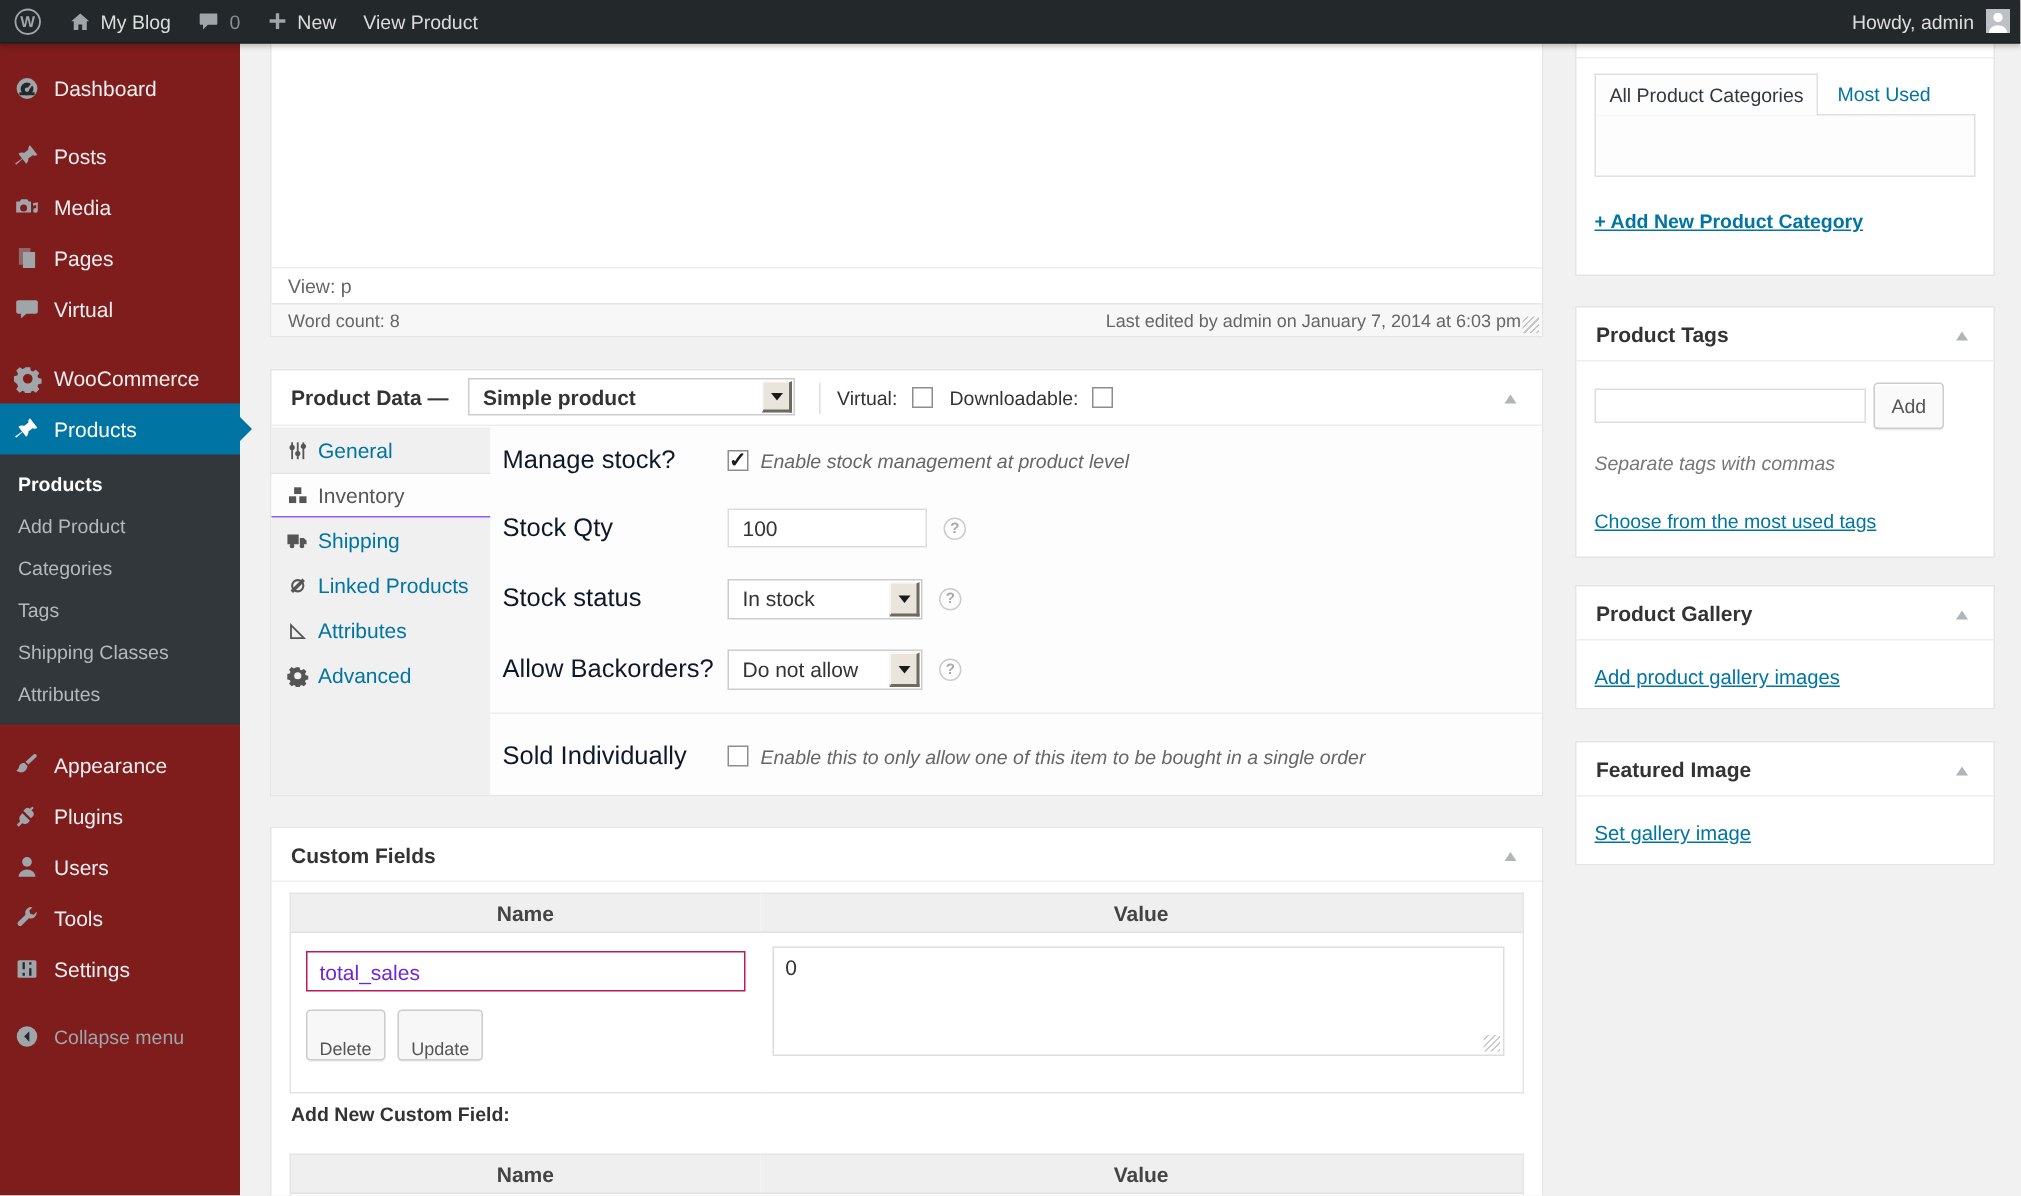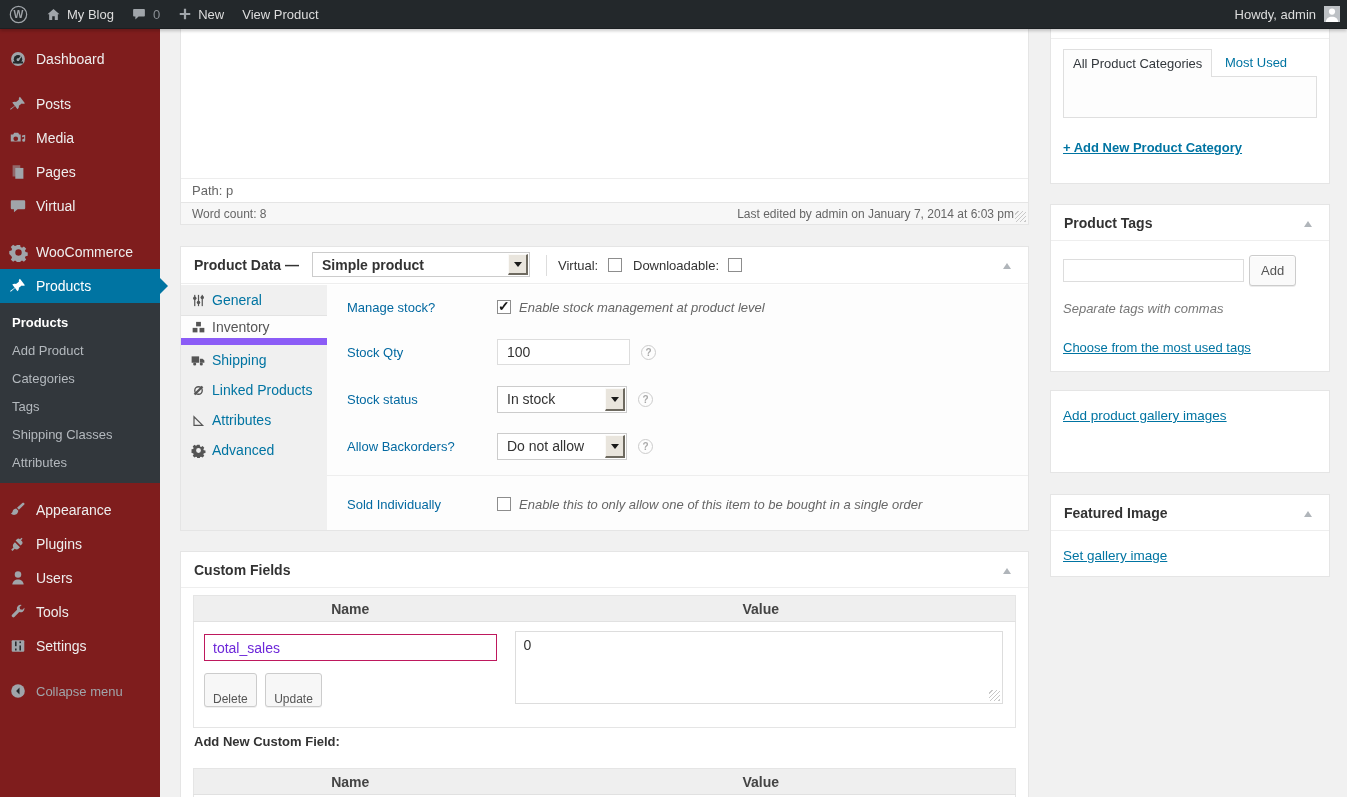--- a/index.html
+++ b/index.html
@@ -76,25 +76,25 @@
     position:relative; cursor:pointer; }
   .cb .ck { position:absolute; left:0px; top:-3px; font-size:14px; font-weight:bold; color:#1a1a1a; line-height:16px; }
   #cb-virtual { position:absolute; left:427px; top:11px; }
   #cb-downloadable { position:absolute; left:547px; top:11px; }
 
   #pd-body { position:absolute; top:38px; bottom:0; left:0; right:0; display:flex; }
   #pd-tabs { width:146px; background:#f0f0f0; list-style:none; flex:none; }
   #pd-tabs li { height:30px; display:flex; align-items:center; padding-left:9px; font-size:14px;
     color:#0074a2; cursor:pointer; }
   #pd-tabs li .tab-ico { width:16px; margin-right:6px; color:#555; display:flex; align-items:center; justify-content:center; flex:none; }
-  #pd-tabs li.active { background:#fdfdfd; border-top:1px solid #e3e3e3; border-bottom:7px solid #8b5cf6;
+  #pd-tabs li.active { background:#fdfdfd; border-top:1px solid #e3e3e3; border-bottom:1px solid #8b5cf6;
     color:#555; }
   #pd-panel { flex:1; background:#fdfdfd; position:relative; }
   .prow { position:absolute; left:0; right:0; height:28px; display:flex; align-items:center; }
-  .f-label { width:150px; margin-left:20px; font-size:13px; color:#0369a1; flex:none; }
+  .f-label { width:150px; margin-left:8px; font-size:17px; color:#0f172a; flex:none; }
   .f-desc { font-style:italic; font-size:13px; color:#666; margin-left:8px; }
   .f-input { width:133px; height:26px; border:1px solid #ddd; background:#fff; font-size:14px; color:#333;
     padding-left:9px; display:flex; align-items:center; }
   .f-sel { width:130px; height:27px; }
   .f-sel .sel-txt { font-size:14px; }
   .help { width:15px; height:15px; border:1px solid #ccc; border-radius:50%; color:#aaa; font-size:10px;
     font-weight:bold; display:inline-flex; align-items:center; justify-content:center; margin-left:11px; flex:none; }
   #prow-1 { top:8px; } #prow-2 { top:53px; } #prow-3 { top:100px; } #prow-4 { top:147px; } #prow-5 { top:205px; }
   #pd-hr { position:absolute; left:0; right:0; top:190px; border-top:1px solid #eee; }
 
@@ -149,21 +149,21 @@
     text-decoration:underline; cursor:pointer;text-align:right; }
 </style>
 </head>
 <body>
 
 <div id="screen">
 
   <div class="postbox" id="editorbox">
     <div style="position:absolute;left:0;right:0;top:0;bottom:47px;"></div>
     <div id="mce-path">
-      <span>Path: p</span>
+      <span>View: p</span>
     </div>
     <div id="post-status-info">
       <span><span>Word count:</span> <span>8</span></span>
       <span class="le">Last edited by admin on January 7, 2014 at 6:03 pm</span>
       <span class="grip" id="wc-grip"></span>
     </div>
   </div>
 
   <div class="postbox" id="pdbox">
     <div id="pd-head">
@@ -358,20 +358,24 @@
       <div id="tag-row">
         <span id="tag-input"></span>
         <span class="button">Add</span>
       </div>
       <div id="tag-hint">Separate tags with commas</div>
       <span id="tag-choose">Choose from the most used tags</span>
     </div>
   </div>
 
   <div class="postbox" id="gallerybox">
+    <div class="hndle">
+      <span>Product Gallery</span>
+      <span class="toggle"></span>
+    </div>
     <div class="side-inside">
       <span class="side-link">Add product gallery images</span>
     </div>
   </div>
 
   <div class="postbox" id="featuredbox">
     <div class="hndle">
       <span>Featured Image</span>
       <span class="toggle"></span>
     </div>

